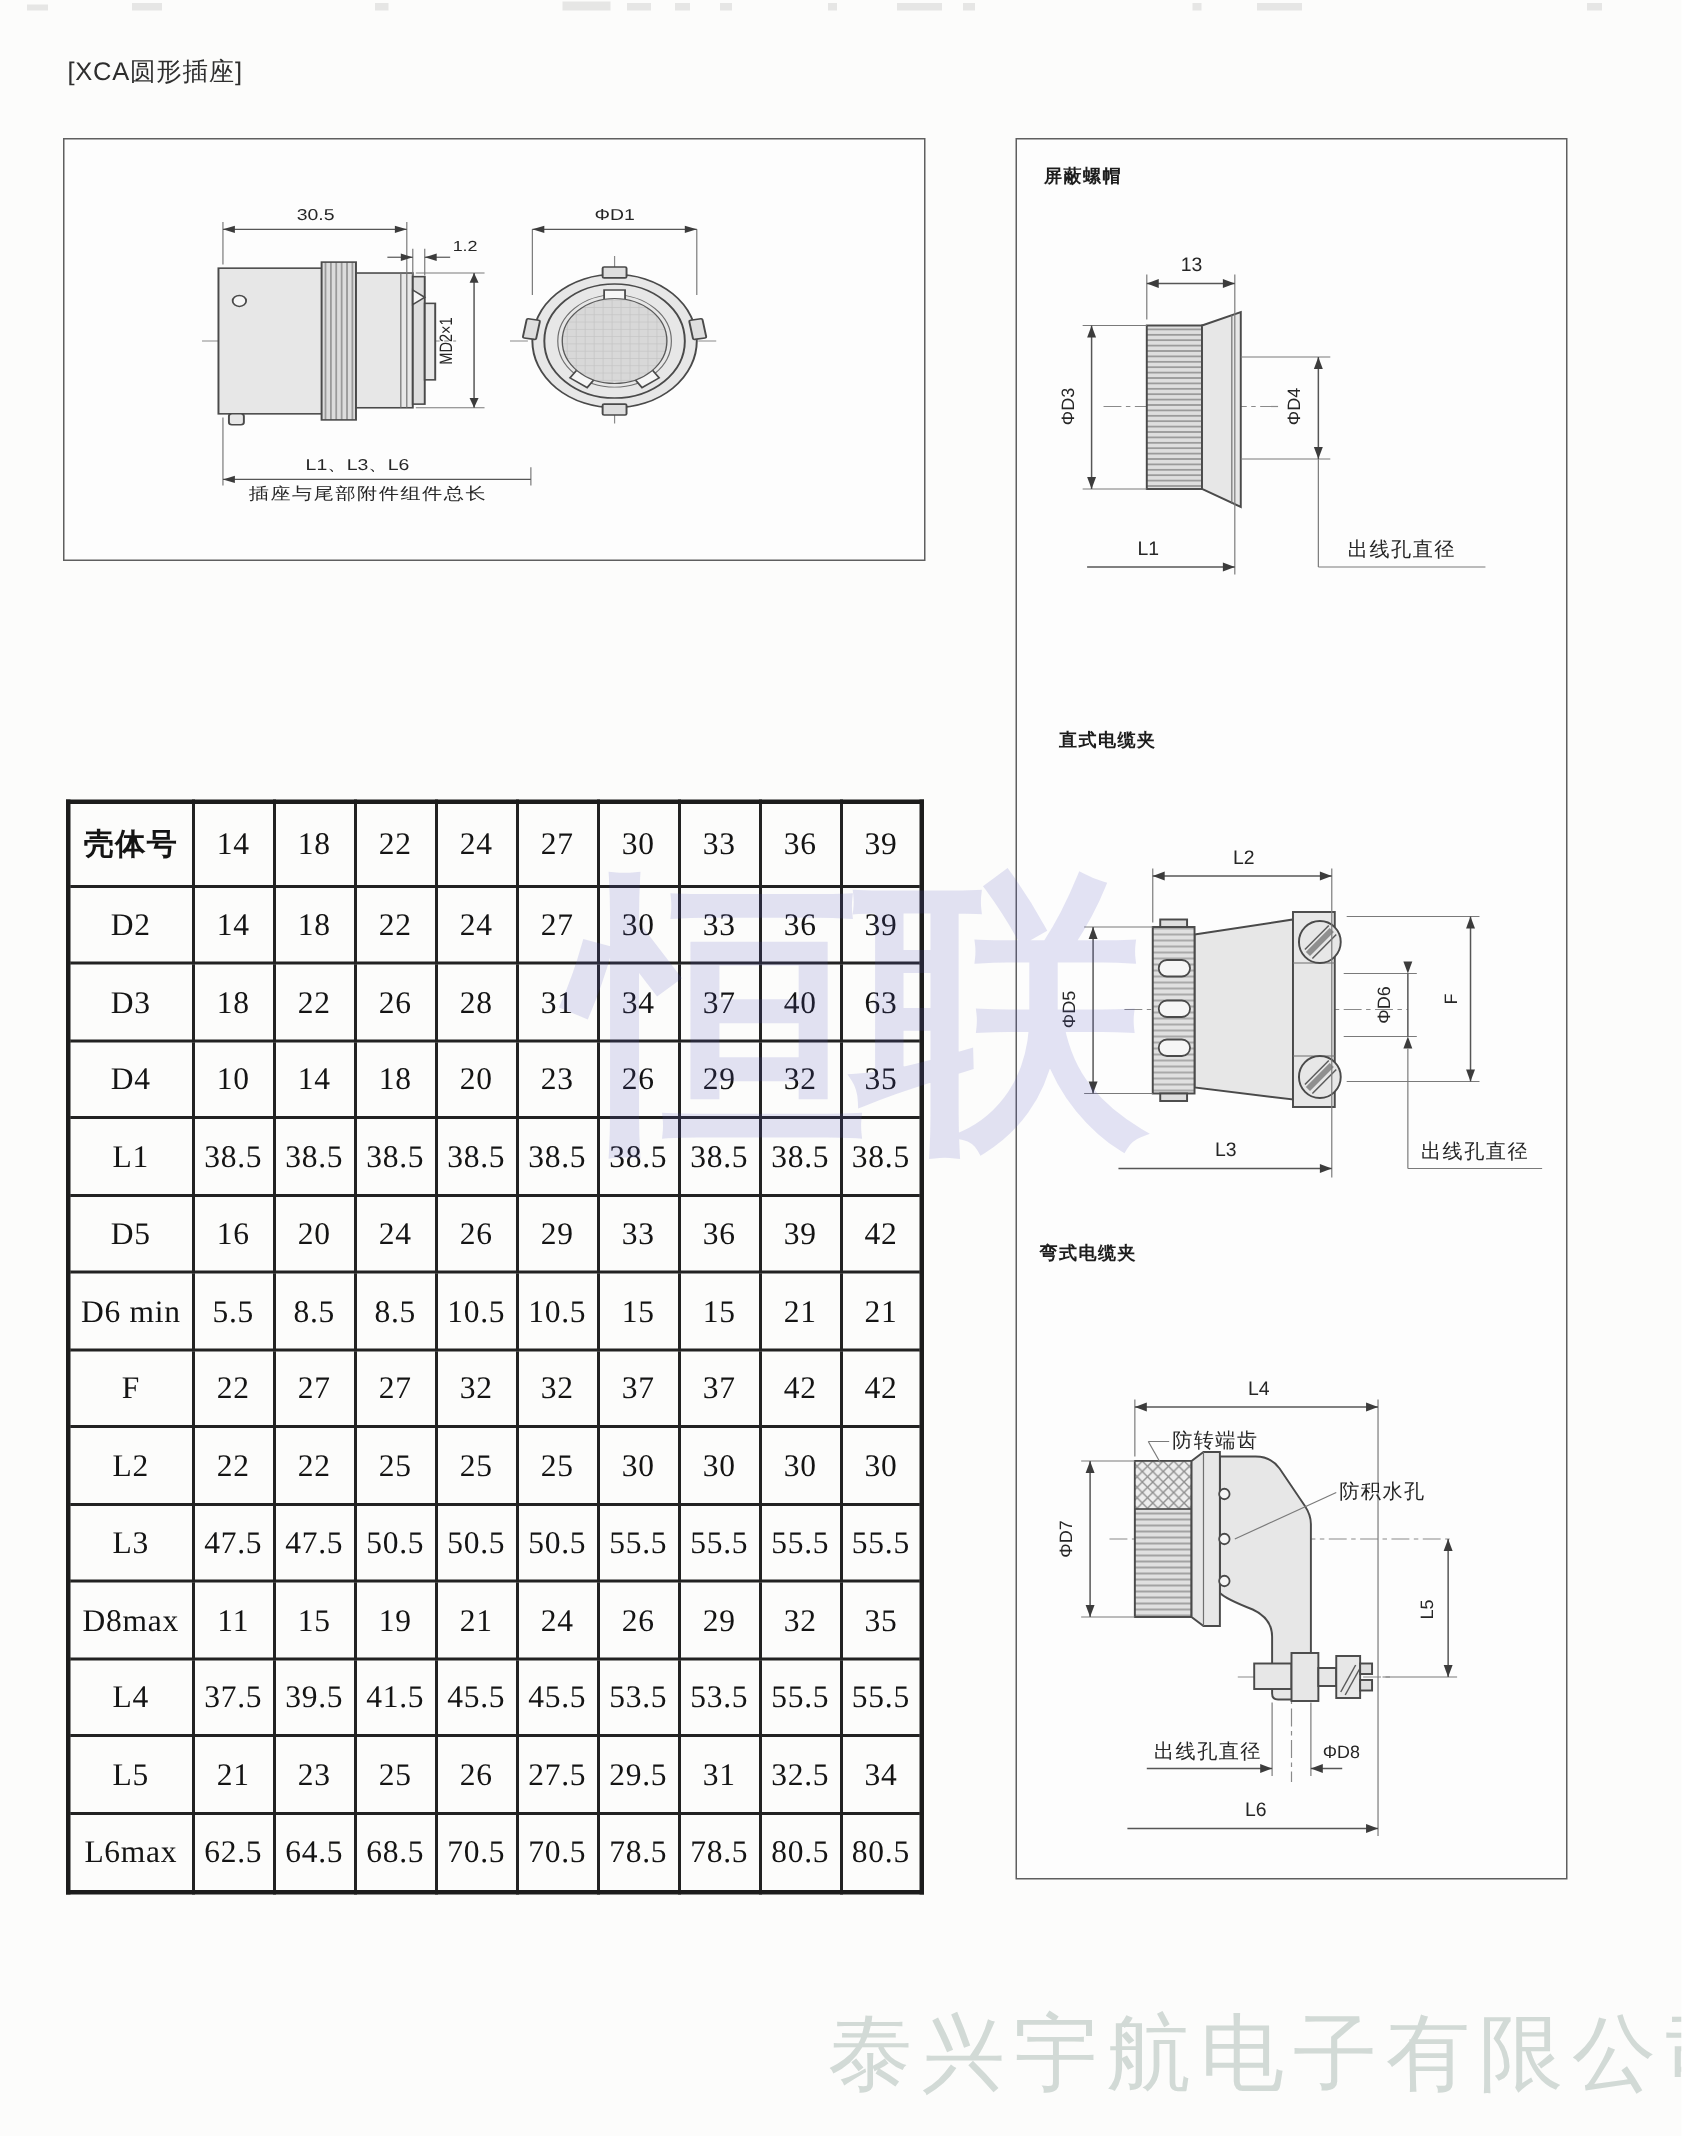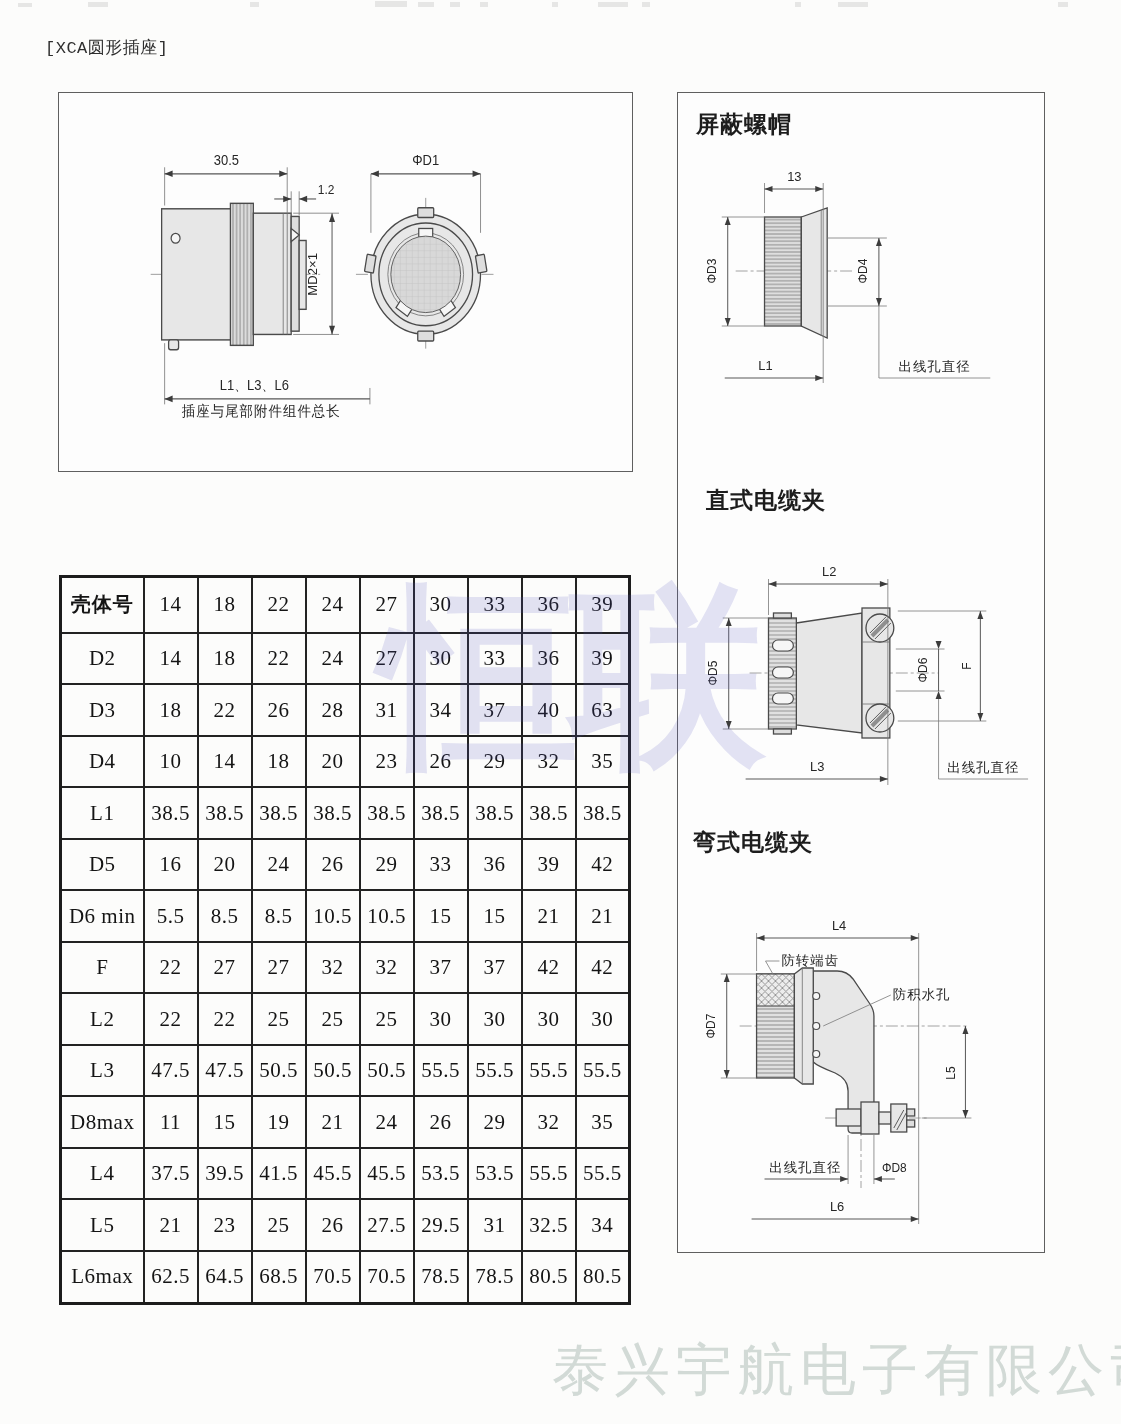--- a/index.html
+++ b/index.html
@@ -8,37 +8,37 @@
     position: relative;
     width: 1121px; height: 1424px;
     background: #fcfcfb;
     overflow: hidden;
     font-family: "Liberation Sans", sans-serif;
     color: #2b2b2b;
   }
   .frag { position:absolute; background:#d3d3d3; opacity:.55; }
   .top-label {
     position:absolute; left:45px; top:36px;
-    font-size:17px; letter-spacing:.5px; color:#2e2e2e;font-family:Liberation Mono, monospace;
+    font-size:17px; letter-spacing:.5px; color:#2e2e2e;
   }
   .dwg-box {
-    position:absolute; left:58px; top:92px; width:575px; height:380px;
+    position:absolute; left:42px; top:92px; width:575px; height:282px;
     border:1.5px solid #5f5f5f; background:#fdfdfd;
   }
   .panel {
     position:absolute; left:677px; top:92px; width:368px; height:1161px;
     border:1.5px solid #5f5f5f; background:#fdfdfd;
   }
-  .panel-title { position:absolute; font-size:23px; font-weight:bold; color:#1d1d1d; letter-spacing:1px; }
+  .panel-title { position:absolute; font-size:12px; font-weight:bold; color:#1d1d1d; letter-spacing:1px; }
   .pt1 { left:18px; top:16px; }
   .pt2 { left:28px; top:392px; }
   .pt3 { left:15px; top:734px; }
   .psvg { position:absolute; left:0; }
   
-  .tbl-wrap { position:absolute; left:59px; top:533px;margin-top:42px; }
+  .tbl-wrap { position:absolute; left:44px; top:533px; }
   table.dims {
     border-collapse: collapse; table-layout: fixed;
     width: 572px; height: 730px;
     font-family: "Liberation Serif", serif;
     font-size: 21px; color:#141414;
     border: 3px solid #1c1c1c;
   }
   table.dims td {
     border: 2px solid #222; text-align:center; vertical-align:middle;
     padding:0; letter-spacing:.5px;

